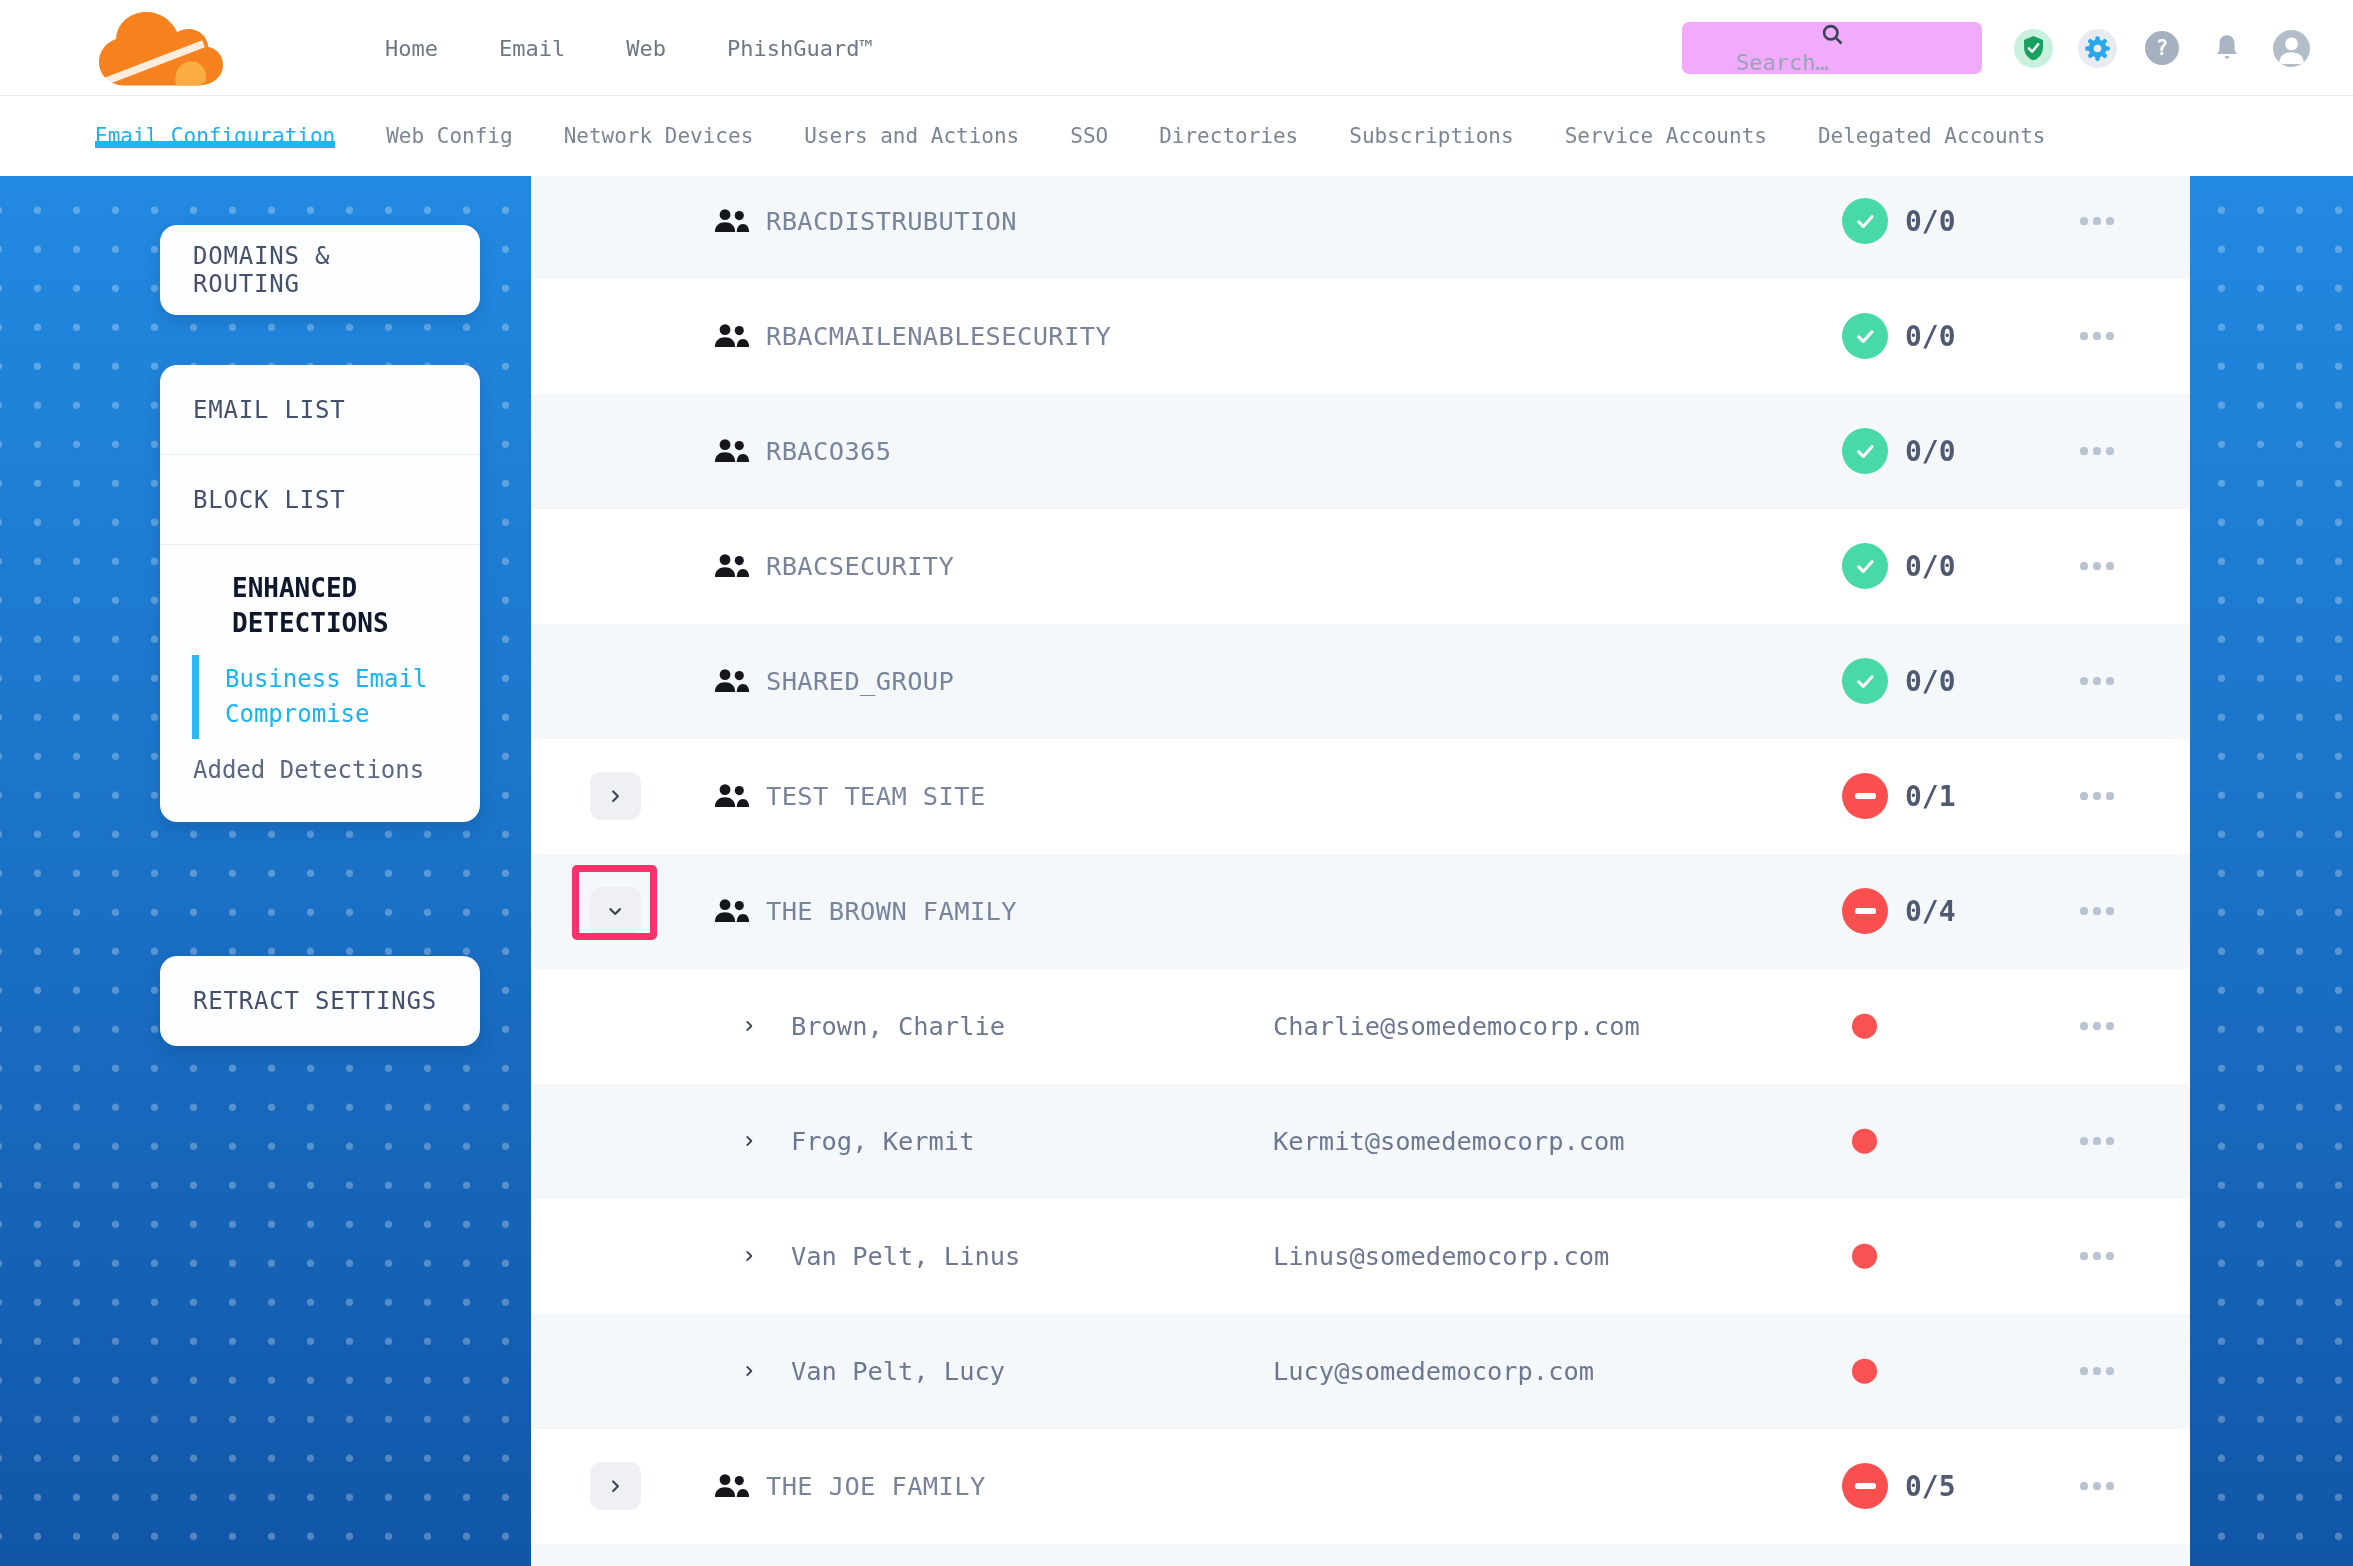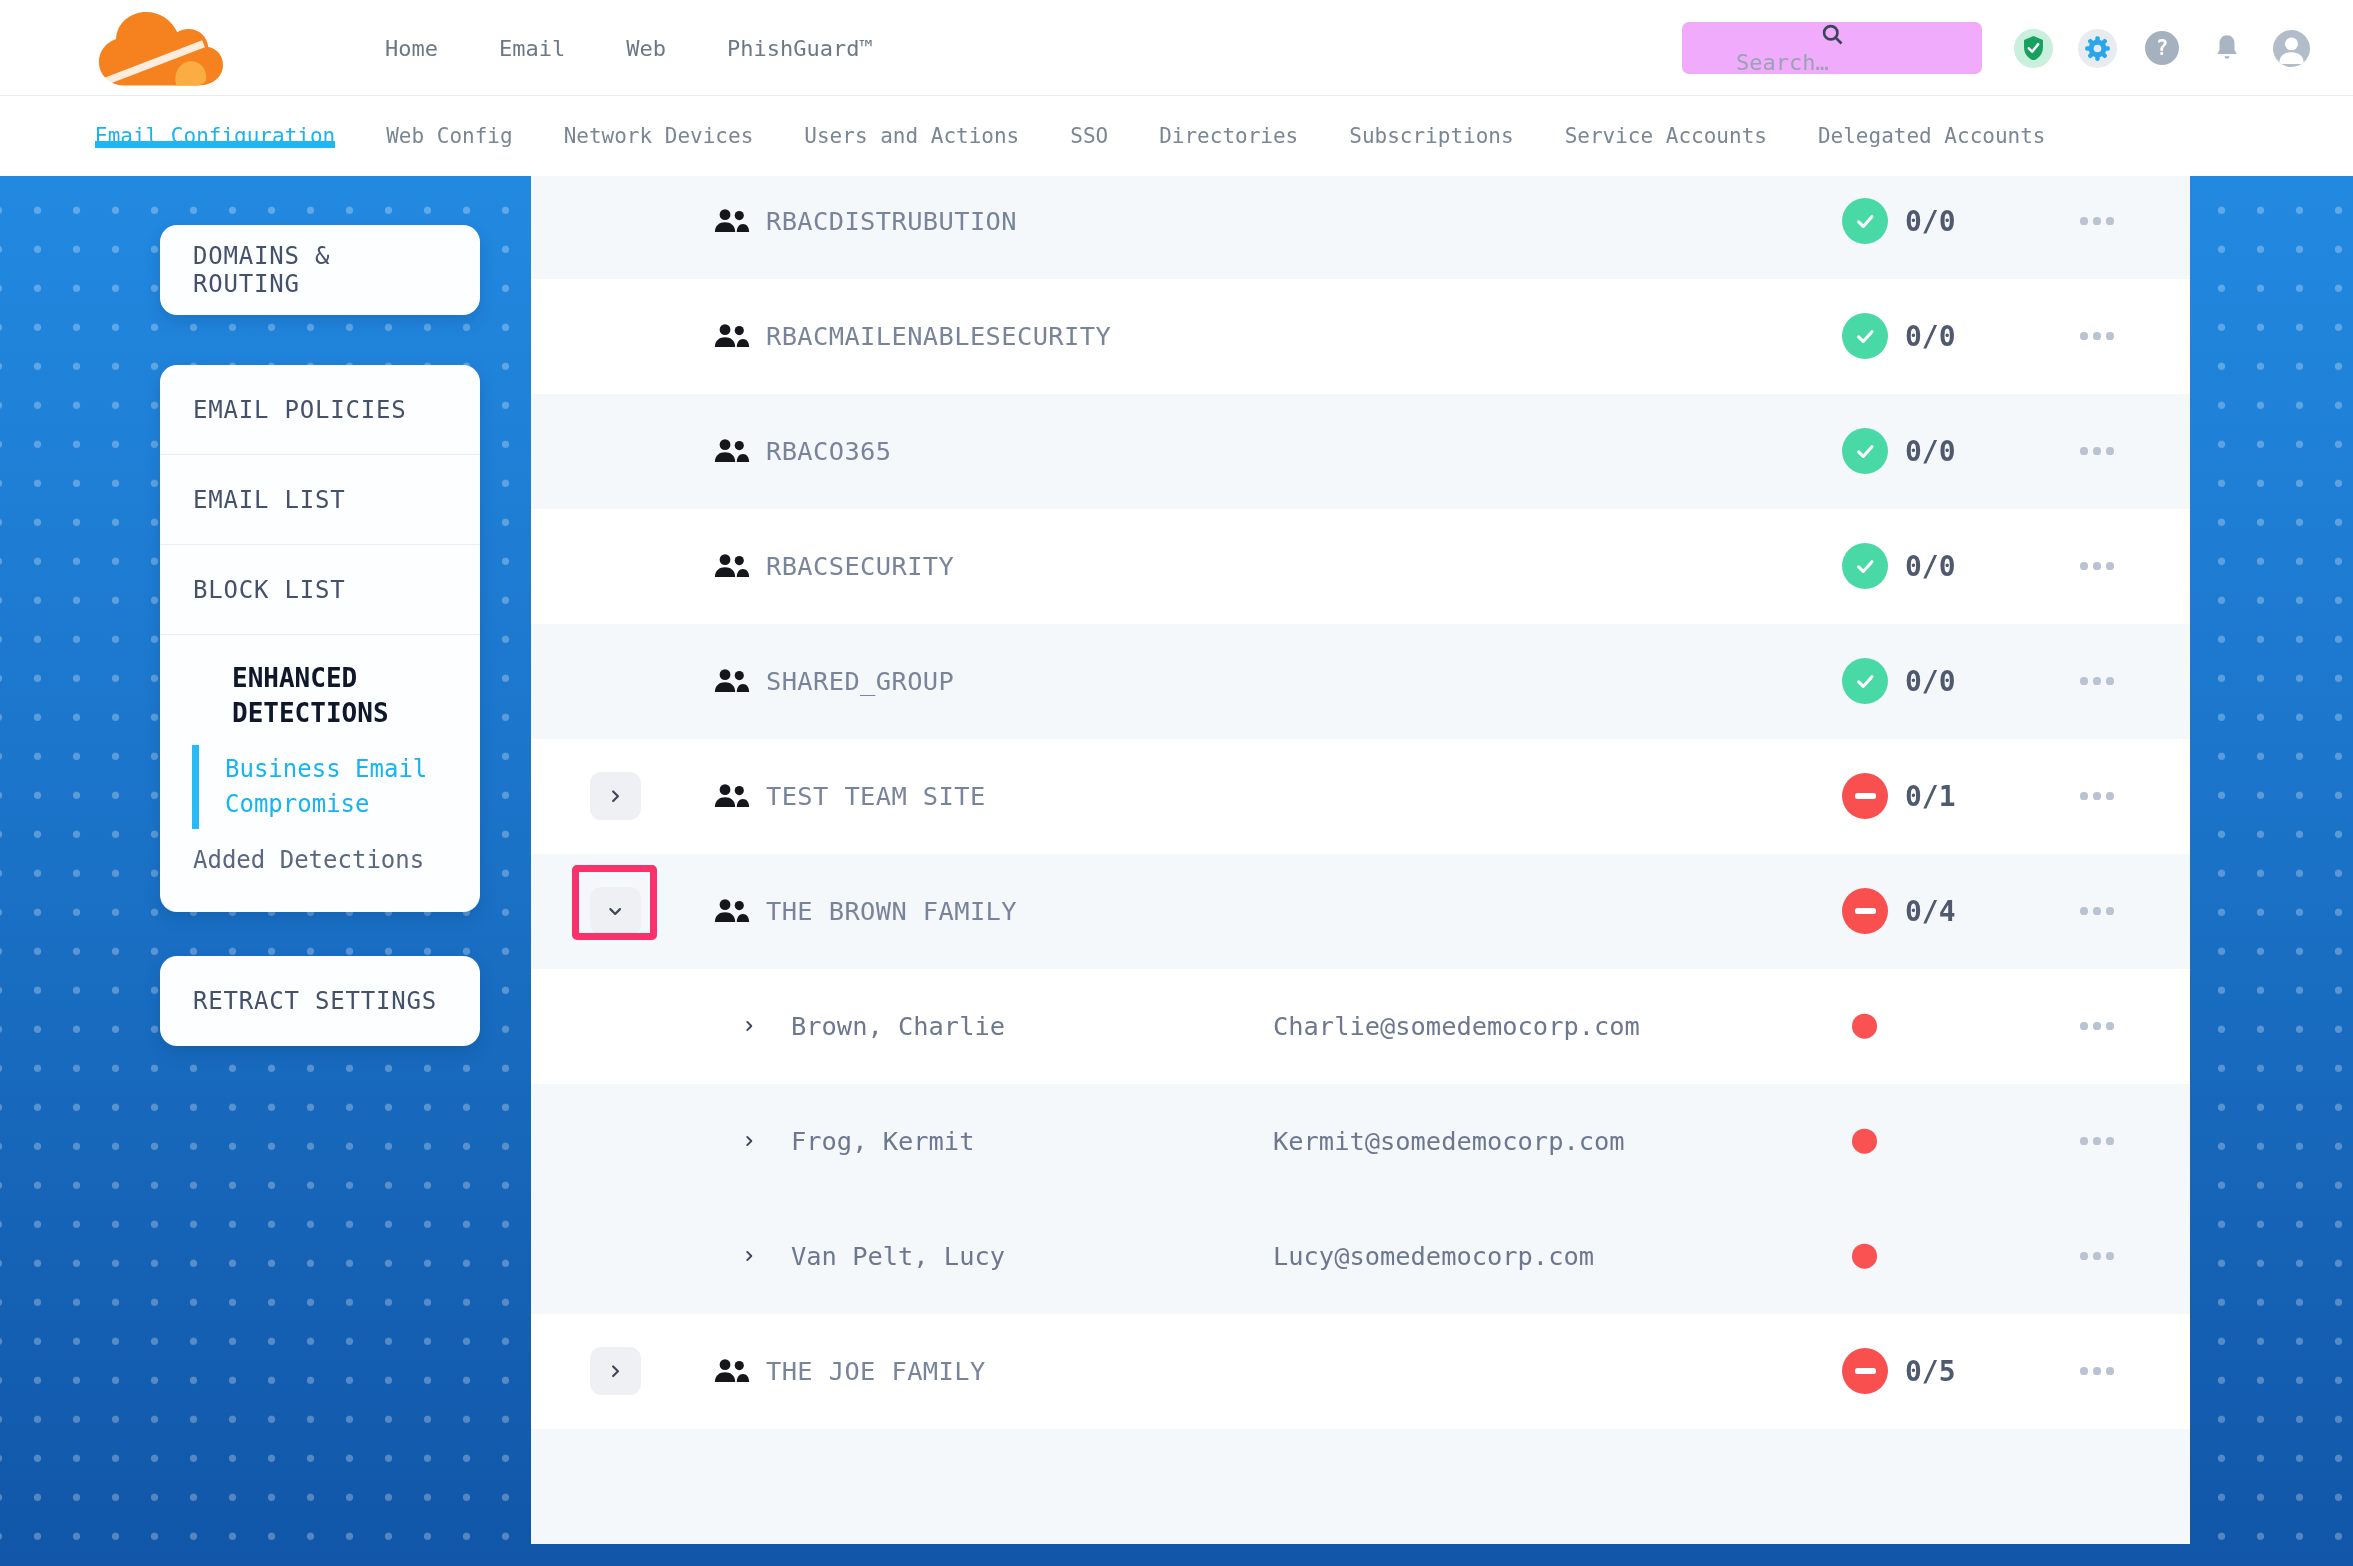--- a/index.html
+++ b/index.html
@@ -202,21 +202,20 @@
     <span class="subnav-item">Subscriptions</span>
     <span class="subnav-item">Service Accounts</span>
     <span class="subnav-item">Delegated Accounts</span>
   </nav>
 
 <div class="sidebar-card card-domains">
   <div class="side-single">DOMAINS &amp; ROUTING</div>
 </div>
 
 <div class="sidebar-card card-policies">
-  <div class="side-item bordered">EMAIL POLICIES</div>
   <div class="side-item bordered">EMAIL LIST</div>
   <div class="side-item bordered">BLOCK LIST</div>
   <div class="side-section">ENHANCED DETECTIONS</div>
   <div class="side-link active">Business Email Compromise</div>
   <div class="side-link plain side-pad-bottom">Added Detections</div>
 </div>
 
 <div class="sidebar-card card-retract">
   <div class="side-single">RETRACT SETTINGS</div>
 </div>
@@ -410,20 +409,35 @@
       </span>
       <span class="abs mname">Frog, Kermit</span>
       <span class="abs email">Kermit@somedemocorp.com</span>
       <span class="abs sdot"></span>
       <span class="abs menu">
         <i></i>
         <i></i>
         <i></i>
       </span>
     </div>
+    <div class="row white">
+      <span class="abs mchev">
+        <svg width="14" height="14" viewBox="0 0 24 24" style="transform:rotate(0deg)" fill="none" stroke="#3c4554" stroke-width="3.2" stroke-linecap="round" stroke-linejoin="round">
+          <polyline points="9,5 16,12 9,19"></polyline>
+        </svg>
+      </span>
+      <span class="abs mname">Van Pelt, Linus</span>
+      <span class="abs email">Linus@somedemocorp.com</span>
+      <span class="abs sdot"></span>
+      <span class="abs menu">
+        <i></i>
+        <i></i>
+        <i></i>
+      </span>
+    </div>
     <div class="row tint">
       <span class="abs mchev">
         <svg width="14" height="14" viewBox="0 0 24 24" style="transform:rotate(0deg)" fill="none" stroke="#3c4554" stroke-width="3.2" stroke-linecap="round" stroke-linejoin="round">
           <polyline points="9,5 16,12 9,19"></polyline>
         </svg>
       </span>
       <span class="abs mname">Van Pelt, Lucy</span>
       <span class="abs email">Lucy@somedemocorp.com</span>
       <span class="abs sdot"></span>
       <span class="abs menu">

